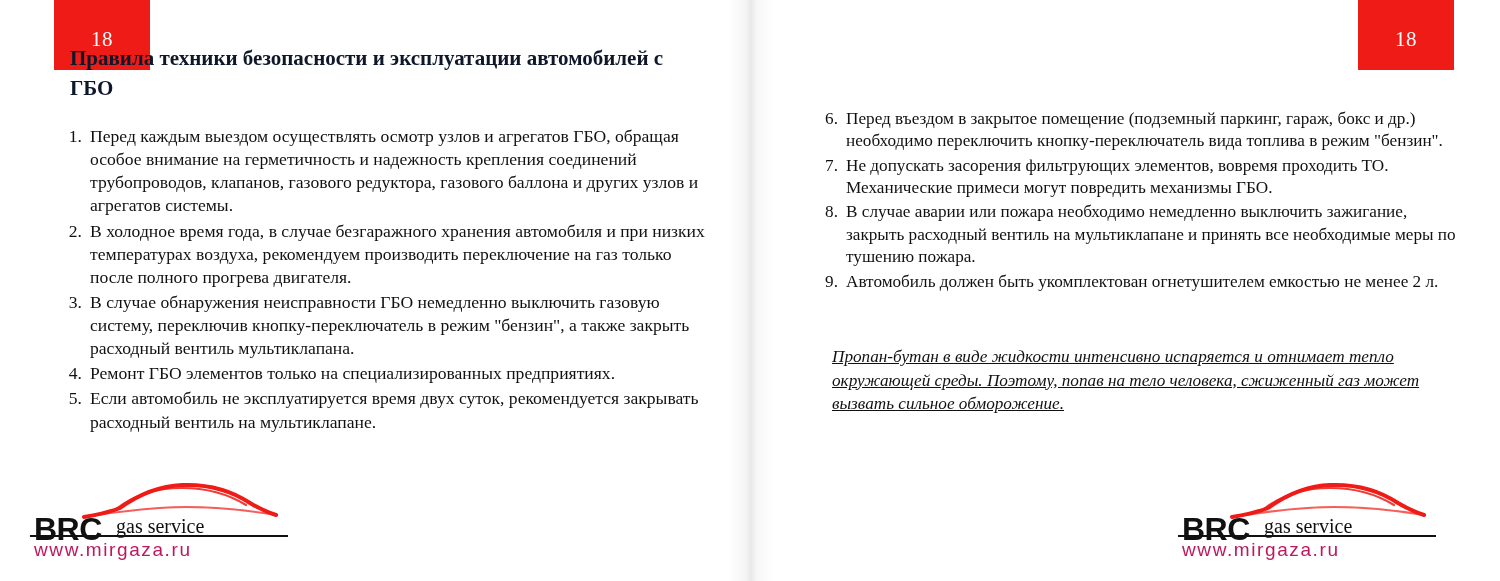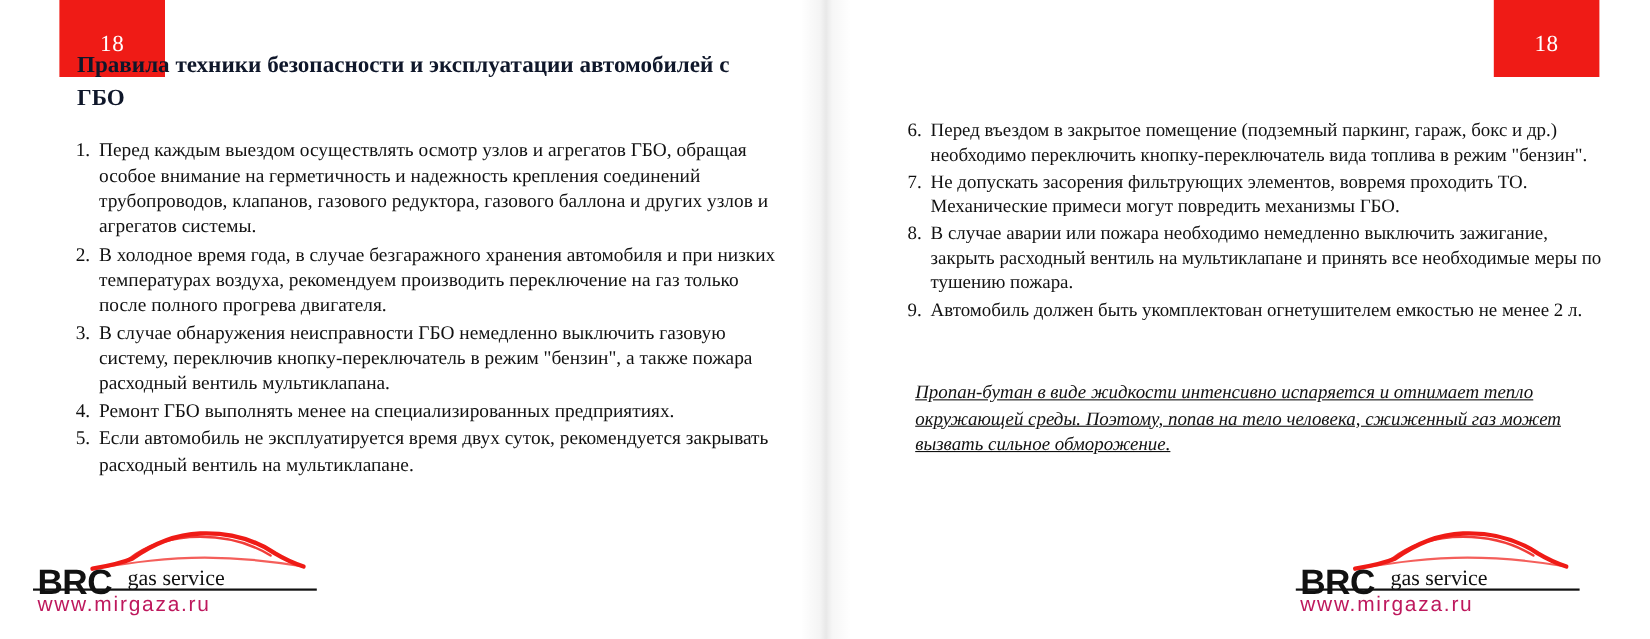--- a/index.html
+++ b/index.html
@@ -206,25 +206,25 @@
         <li>
           <span class="num">1.</span>
           <span>Перед каждым выездом осуществлять осмотр узлов и агрегатов ГБО, обращая особое внимание на герметичность и надежность крепления соединений трубопроводов, клапанов, газового редуктора, газового баллона и других узлов и агрегатов системы.</span>
         </li>
         <li>
           <span class="num">2.</span>
           <span>В холодное время года, в случае безгаражного хранения автомобиля и при низких температурах воздуха, рекомендуем производить переключение на газ только после полного прогрева двигателя.</span>
         </li>
         <li>
           <span class="num">3.</span>
-          <span>В случае обнаружения неисправности ГБО немедленно выключить газовую систему, переключив кнопку-переключатель в режим "бензин", а также пожара расходный вентиль мультиклапана.</span>
+          <span>В случае обнаружения неисправности ГБО немедленно выключить газовую систему, переключив кнопку-переключатель в режим "бензин", а также закрыть расходный вентиль мультиклапана.</span>
         </li>
         <li>
           <span class="num">4.</span>
-          <span>Ремонт ГБО выполнять менее на специализированных предприятиях.</span>
+          <span>Ремонт ГБО элементов только на специализированных предприятиях.</span>
         </li>
         <li>
           <span class="num">5.</span>
           <span>Если автомобиль не эксплуатируется время двух суток, рекомендуется закрывать расходный вентиль на мультиклапане.</span>
         </li>
       </ol>
     </div>
 
     <div class="logo logo-left">
       <svg class="car" viewBox="0 0 196 40">

